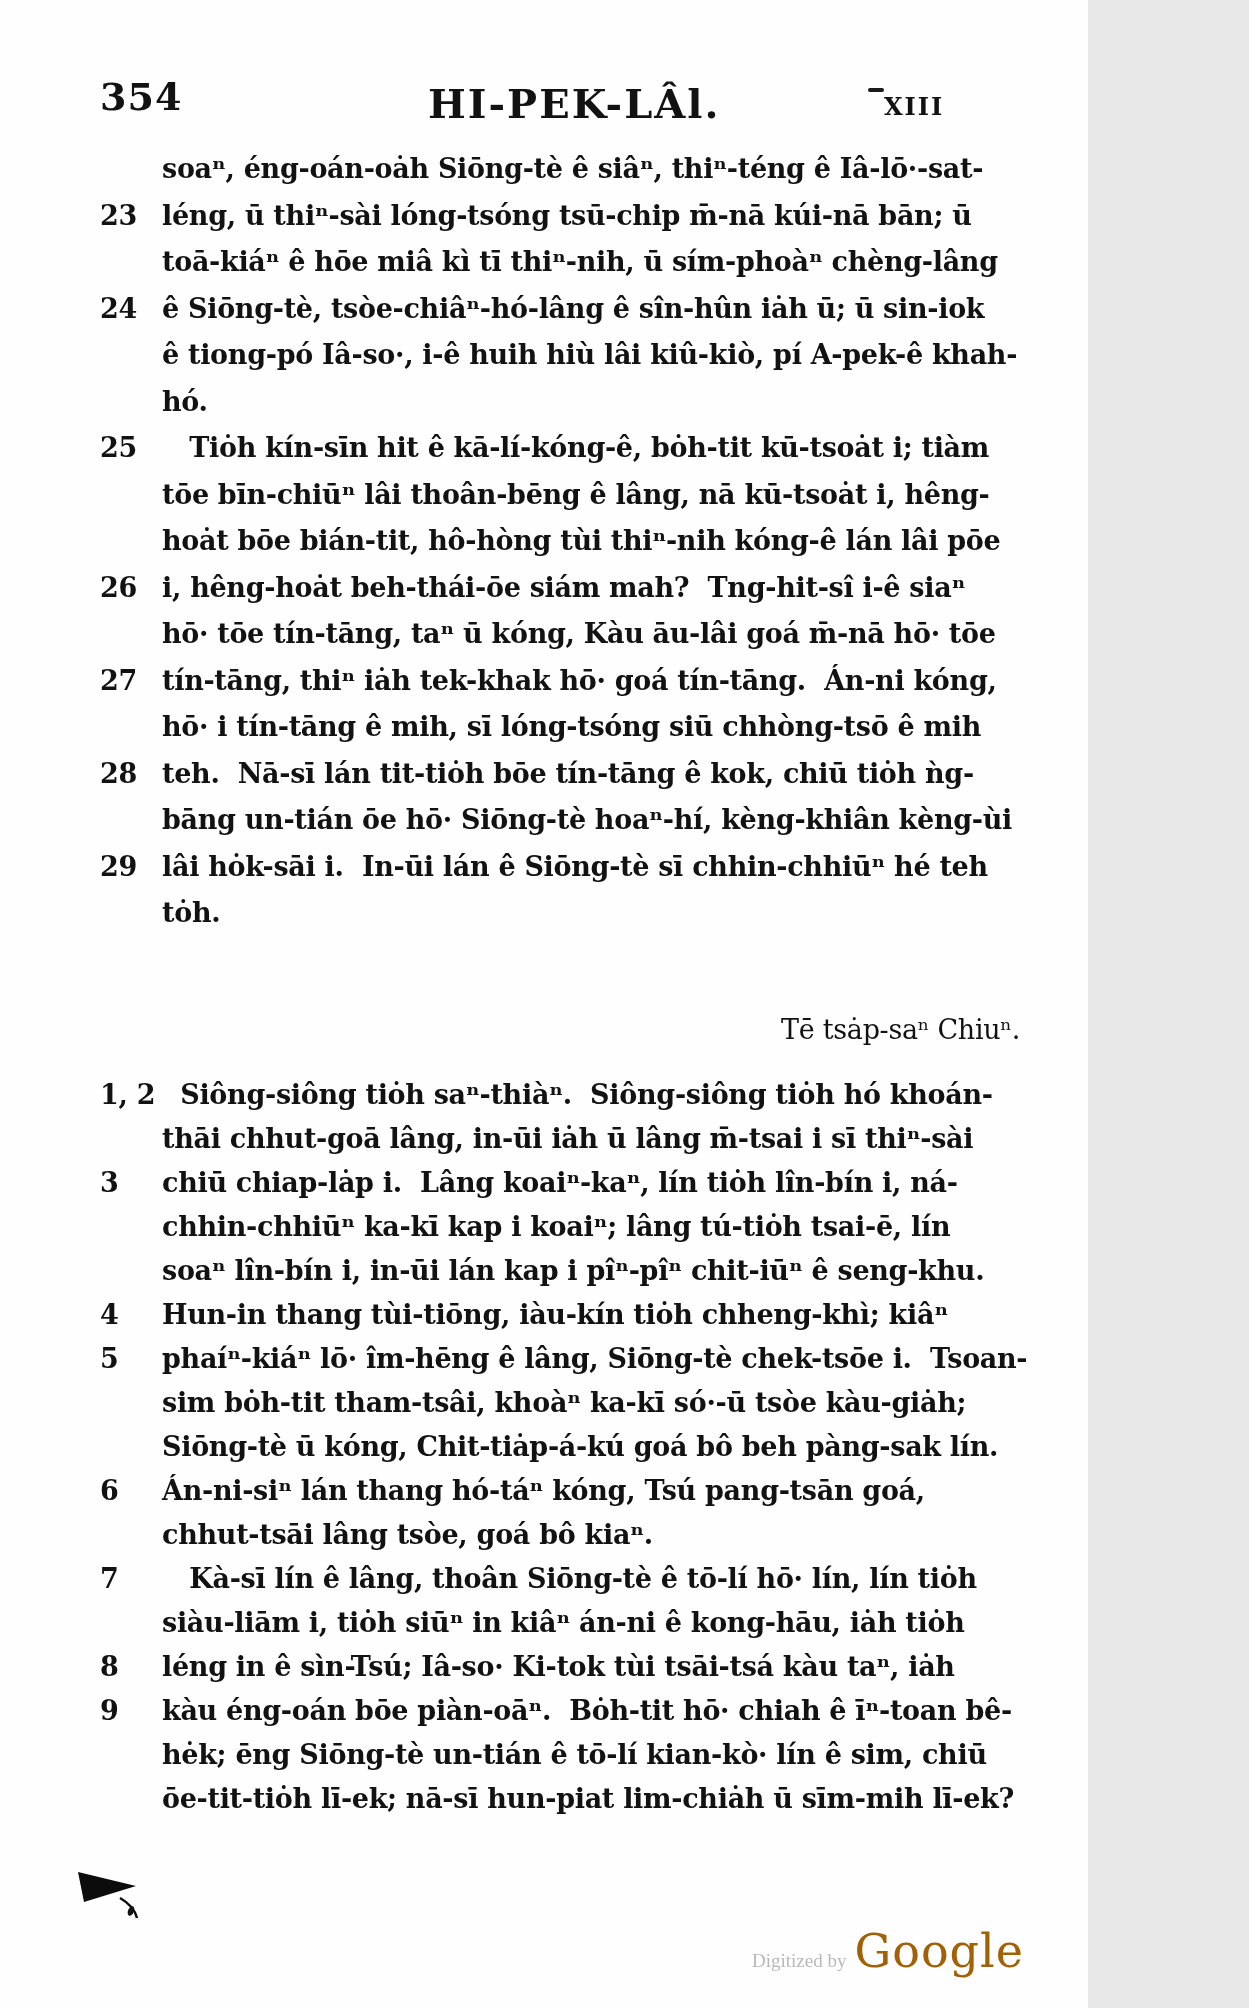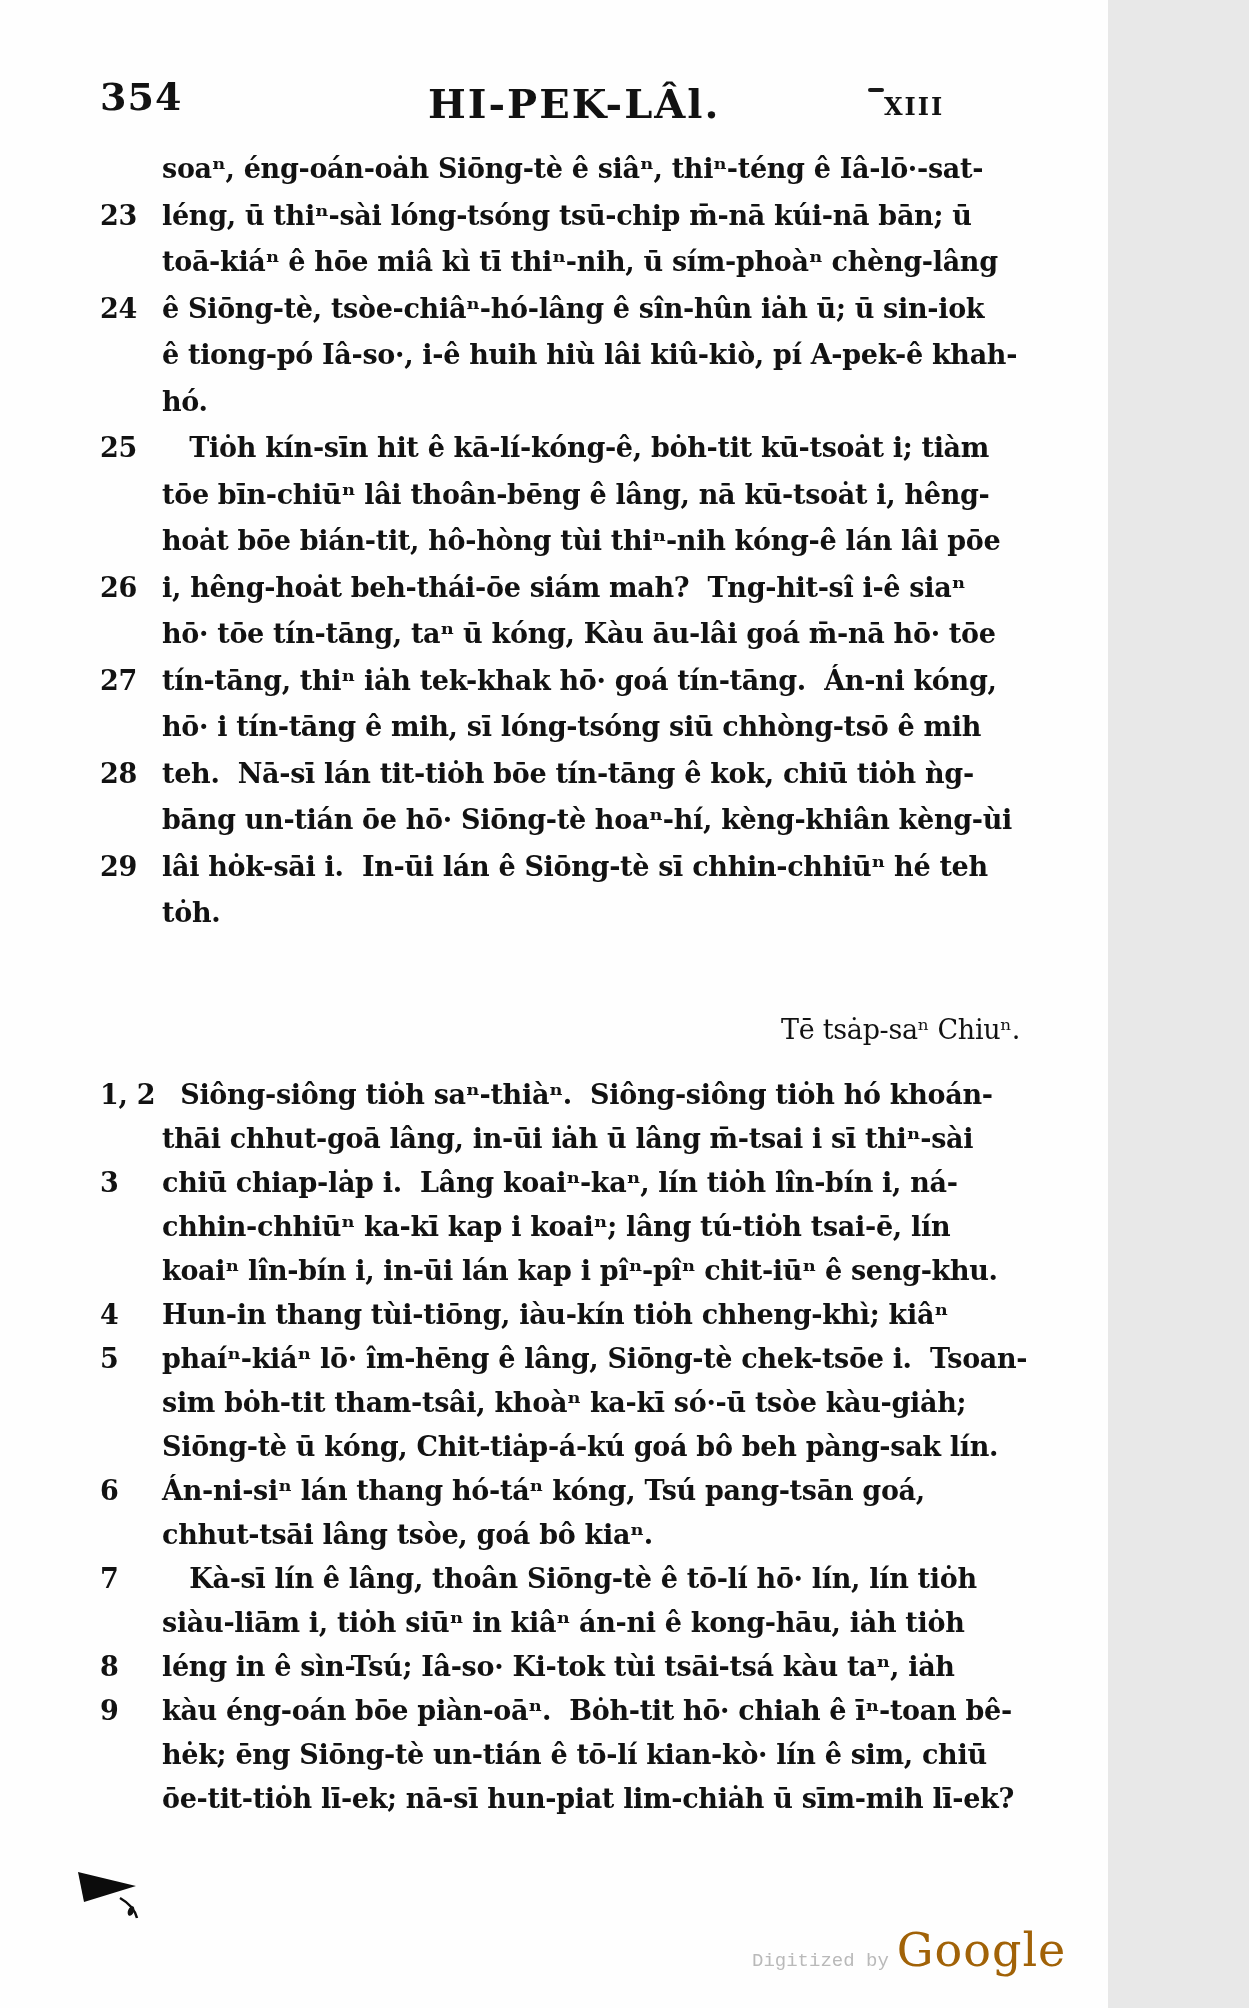--- a/index.html
+++ b/index.html
@@ -1,19 +1,19 @@
 <!DOCTYPE html>
 <html><head>
 <meta charset="utf-8">
 <style>
   html,body { margin:0; padding:0; background:#e8e8e8; }
   .page {
     position:relative; width:1088px; height:2008px;
     background:#fefefe; overflow:hidden;
-    font-family:"DejaVu Serif", serif; color:#121212;padding-left:20px;
+    font-family:"DejaVu Serif", serif; color:#121212;
   }
   
   .hdr-num   { position:absolute; left:100px; top:74px; font-size:38px; font-weight:bold; letter-spacing:1px; }
   .hdr-title { position:absolute; left:428px; top:80px; font-size:40px; font-weight:bold; letter-spacing:2px; }
   .hdr-chap  { position:absolute; left:884px; top:92px; font-size:24px; font-weight:bold; letter-spacing:2px; }
   .stray-dash { position:absolute; left:868px; top:88px; width:16px; height:4px; background:#1a1a1a; border-radius:2px; }
 
   
   .body-block {
     position:absolute; left:100px; top:146px; width:920px;
@@ -25,21 +25,21 @@
   .vnum  { flex:0 0 62px; width:62px; }
   .heading-line {
     margin-top:70px; height:46px; line-height:46px;
     text-align:right; font-weight:normal; font-size:27px;
   }
   .sec13 { margin-top:20px; }
 
   
   .watermark { position:absolute; left:752px; top:1906px; display:flex; align-items:baseline; }
   .wm-small {
-    font-family:Liberation Mono, monospace; font-size:19px;
+    font-family:Liberation Serif, serif; font-size:19px;
     color:#b9b9b9; margin-right:8px;margin-top:44px;
   }
   .wm-logo {
     font-family:"DejaVu Serif", serif; font-size:46px;
     color:#a16207; letter-spacing:1px;
   }
 
   
   .ink-triangle { position:absolute; left:76px; top:1866px; }
   .ink-speck {
@@ -167,21 +167,21 @@
           <span class="vtext">chiū chiap-lȧp i.  Lâng koaiⁿ-kaⁿ, lín tiȯh lîn-bín i, ná-</span>
         </div>
 
         <div class="line">
           <span class="vnum"></span>
           <span class="vtext">chhin-chhiūⁿ ka-kī kap i koaiⁿ; lâng tú-tiȯh tsai-ē, lín</span>
         </div>
 
         <div class="line">
           <span class="vnum"></span>
-          <span class="vtext">koaiⁿ lîn-bín i, in-ūi lán kap i pîⁿ-pîⁿ chit-iūⁿ ê seng-khu.</span>
+          <span class="vtext">soaⁿ lîn-bín i, in-ūi lán kap i pîⁿ-pîⁿ chit-iūⁿ ê seng-khu.</span>
         </div>
 
         <div class="line">
           <span class="vnum">4</span>
           <span class="vtext">Hun-in thang tùi-tiōng, iàu-kín tiȯh chheng-khì; kiâⁿ</span>
         </div>
 
         <div class="line">
           <span class="vnum">5</span>
           <span class="vtext">phaíⁿ-kiáⁿ lō· îm-hēng ê lâng, Siōng-tè chek-tsōe i.  Tsoan-</span>

